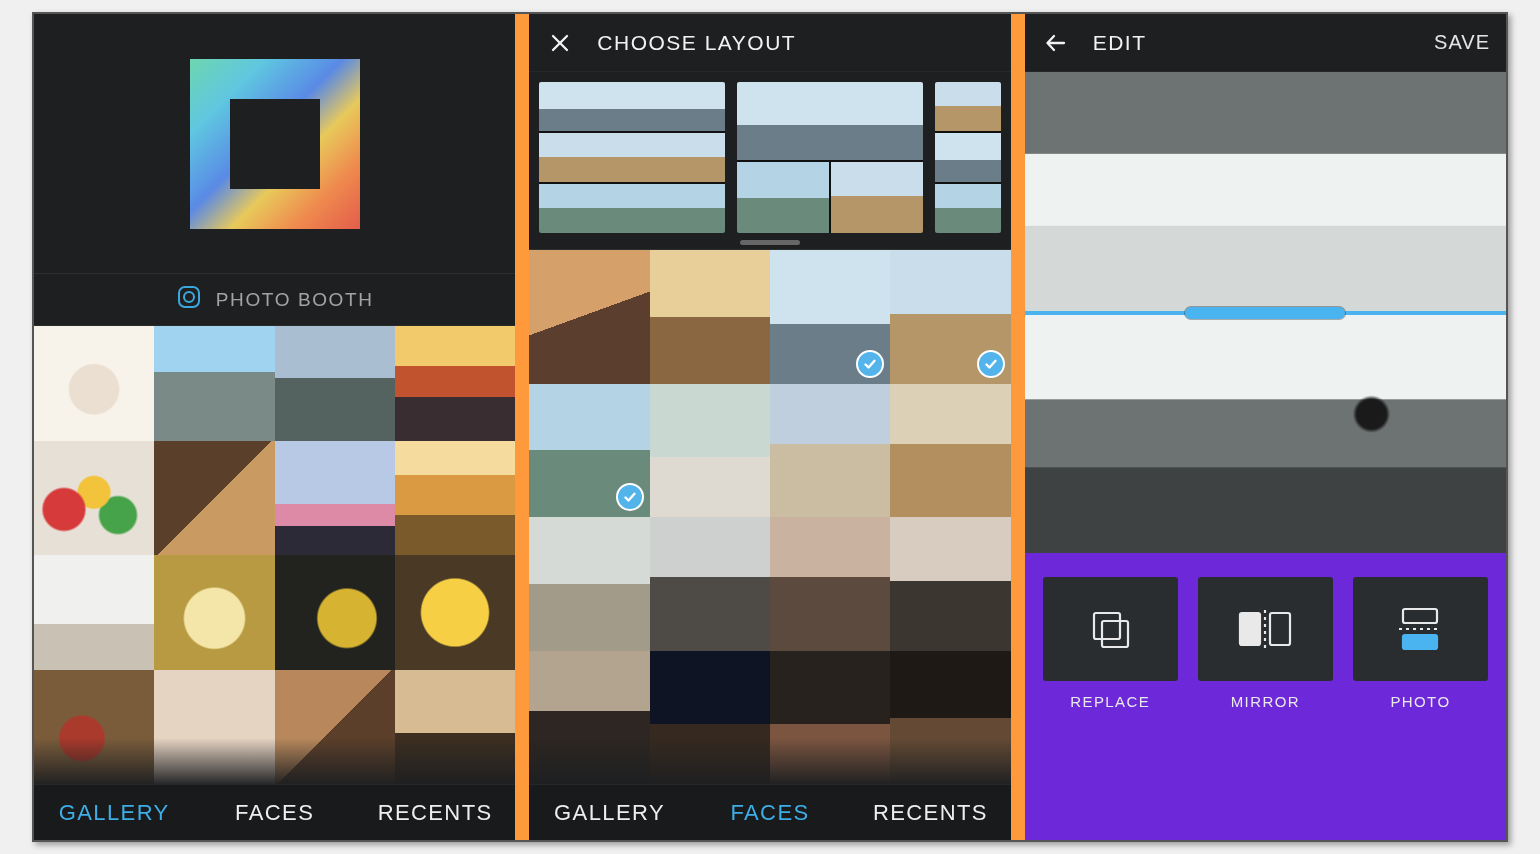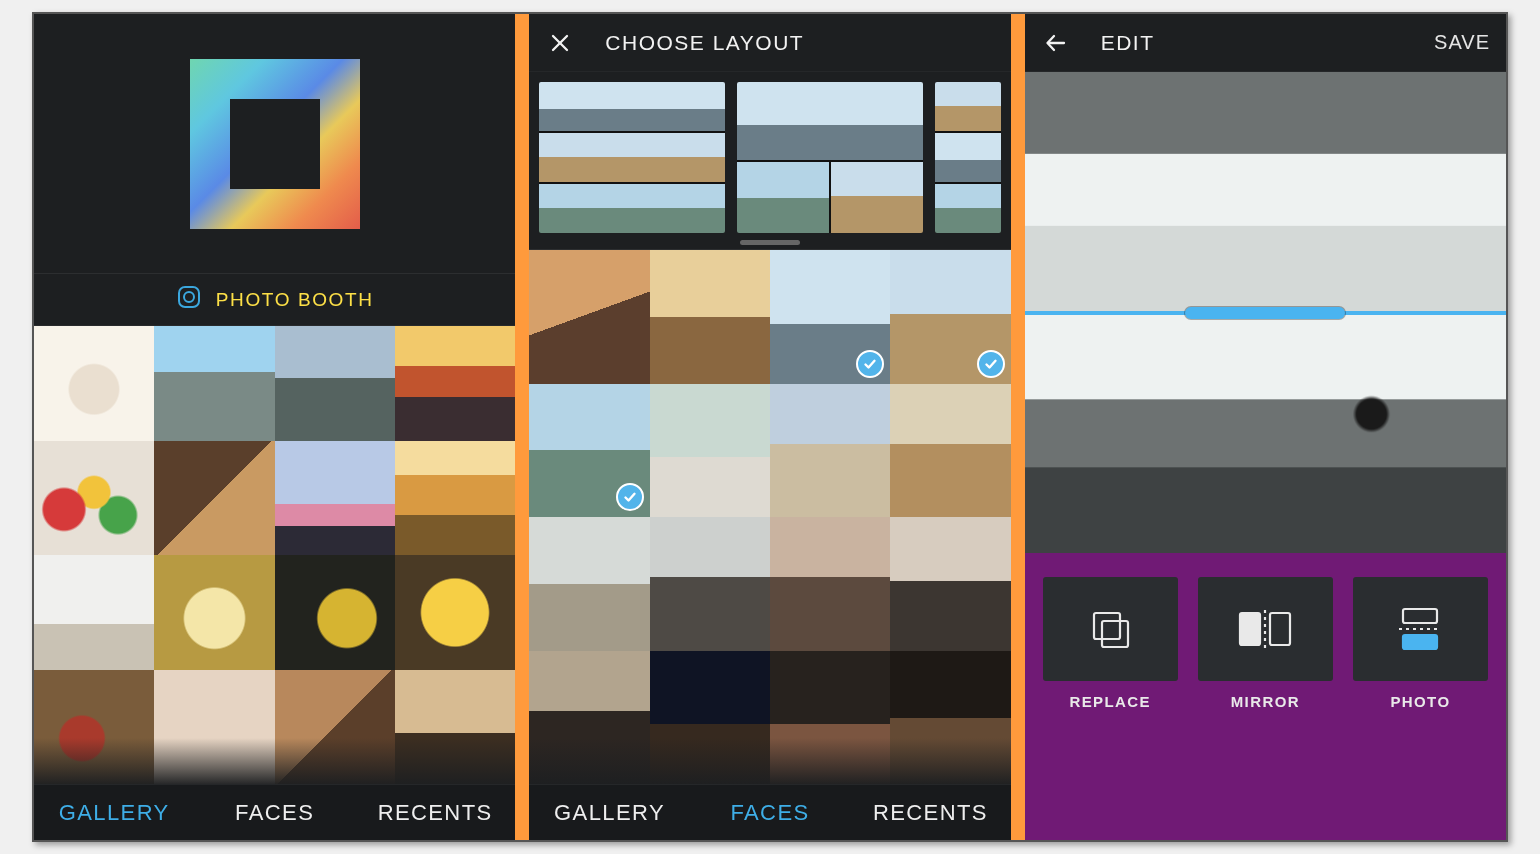--- a/index.html
+++ b/index.html
@@ -27,21 +27,21 @@
     overflow: hidden;
     min-width: 0;
   }
   .phone + .phone { margin-left: 14px; }
   
   .header {
     height: 58px;
     display: flex;
     align-items: center;
     padding: 0 16px;
-    gap: 30px;
+    gap: 22px;
     border-bottom: 1px solid rgba(255,255,255,0.04);
   }
   .header-title {
     font-size: 21px;
     letter-spacing: 1.5px;
     font-weight: 500;
     color: #f2f2f2;
   }
   .header-action-right {
     margin-left: auto;
@@ -76,21 +76,21 @@
     align-items: center;
     justify-content: center;
   }
   .photo-booth-bar {
     height: 52px;
     display: flex;
     align-items: center;
     justify-content: center;
     gap: 14px;
     border-bottom: 1px solid rgba(255,255,255,0.05);
-    color: #fde047;
+    color: #a3a3a3;
     font-size: 19px;
     letter-spacing: 1.6px;
     cursor: pointer;
   }
   .gallery-grid {
     flex: 1;
     overflow: hidden;
     display: grid;
     grid-template-columns: repeat(4, 1fr);
     grid-auto-rows: 1fr;
@@ -216,25 +216,24 @@
     top:-6px;
     width:160px;
     height:12px;
     border-radius:7px;
     background:#4ab4f0;
     box-shadow:0 0 0 1px rgba(0,0,0,0.3);
   }
   .edit-tools {
     flex:1;
     min-height:0;
-    background:#701a75;
+    background:#6d28d9;
     display:flex;
     flex-direction:column;
     padding: 24px 18px 14px 18px;
-    font-weight: bold;
   }
   .toolrow {
     display:flex;
     gap:20px;
   }
   .tool {
     flex:1;
     background:#2a2d30;
     border-radius:3px;
     height:104px;

